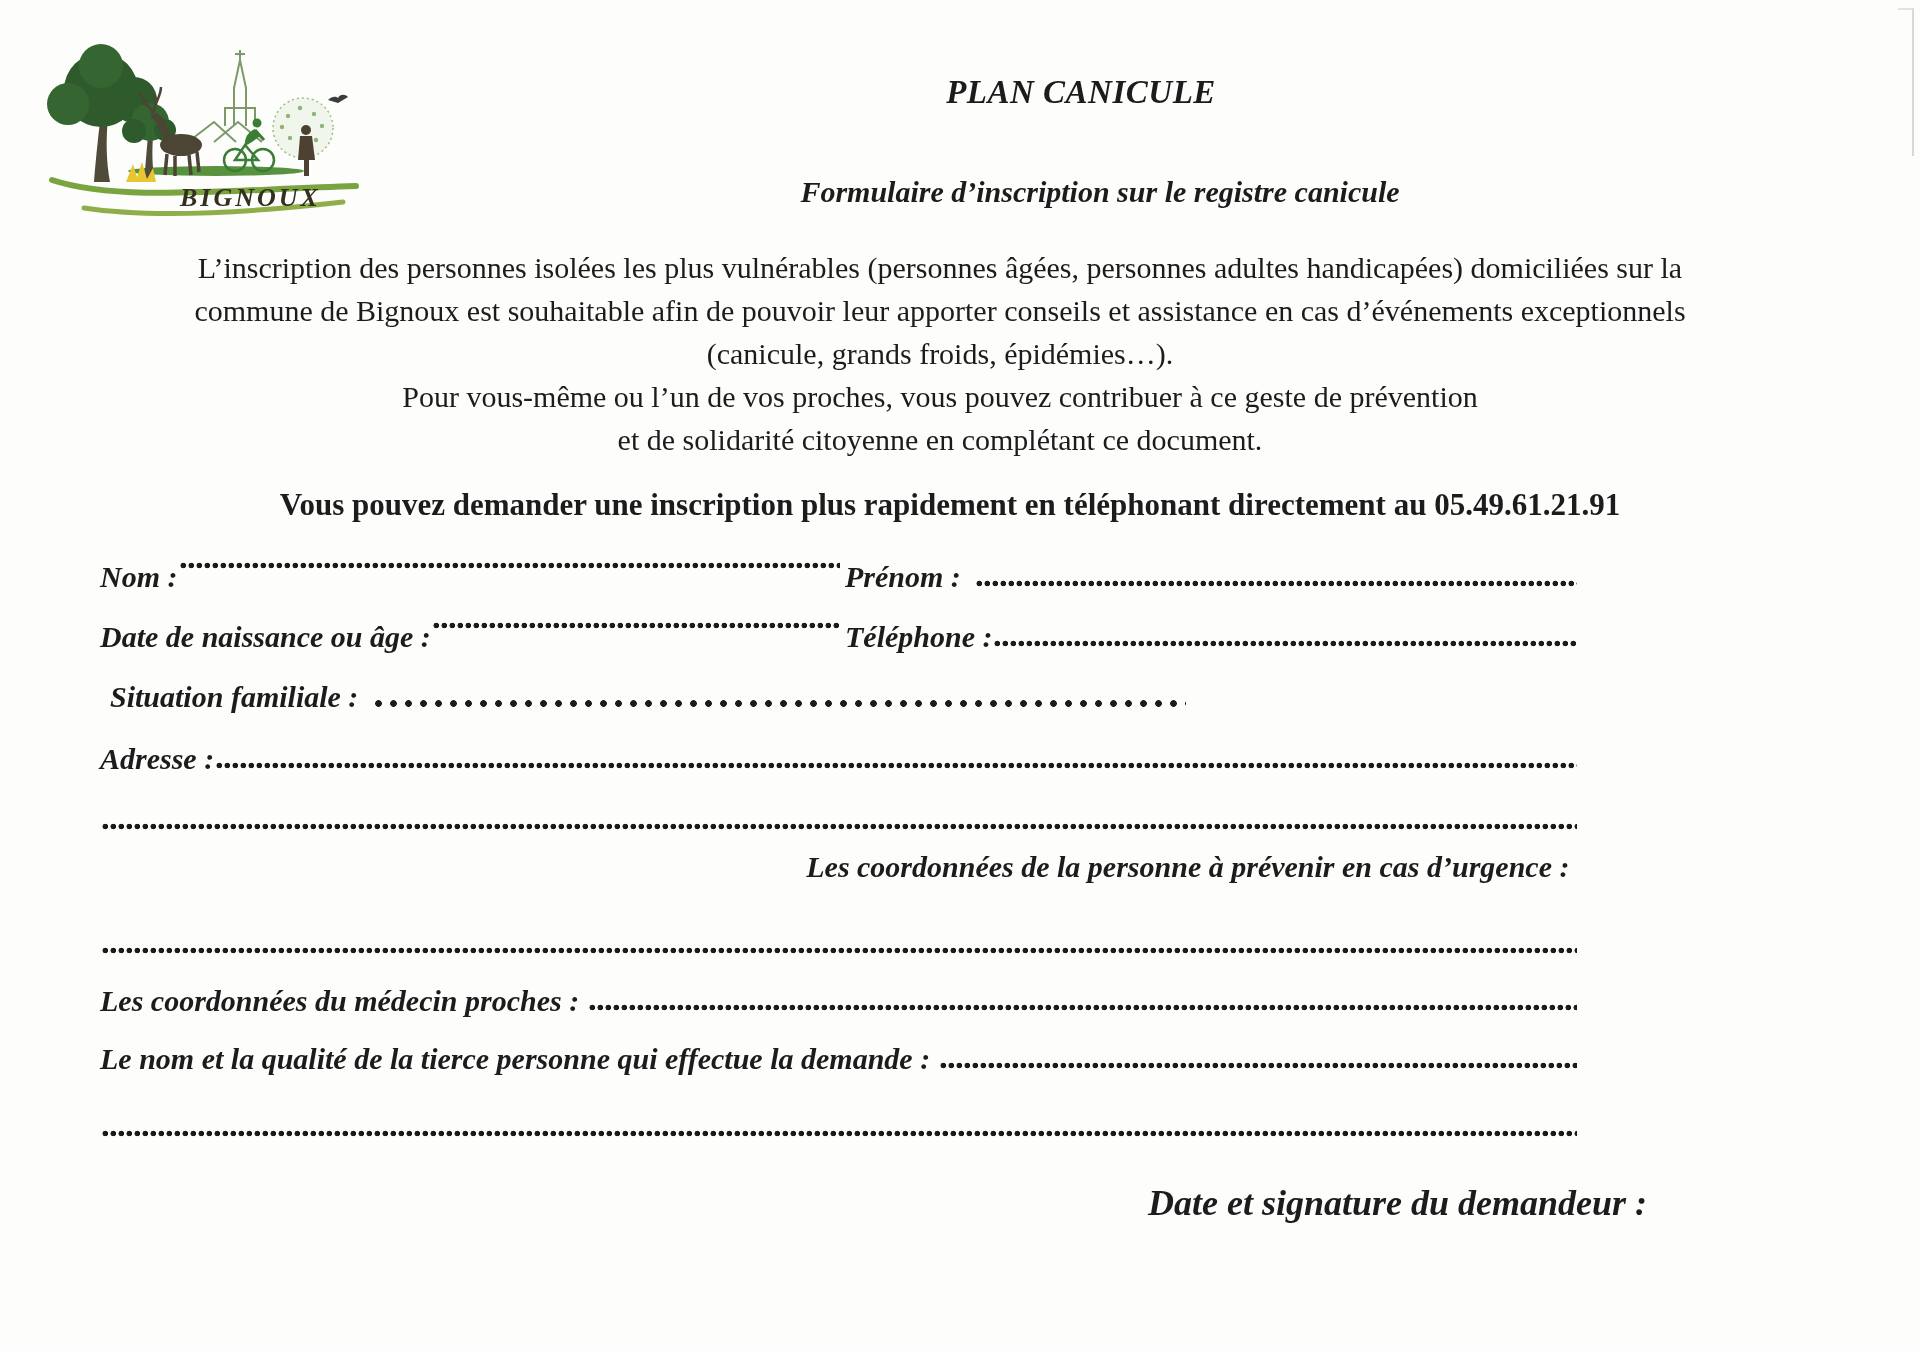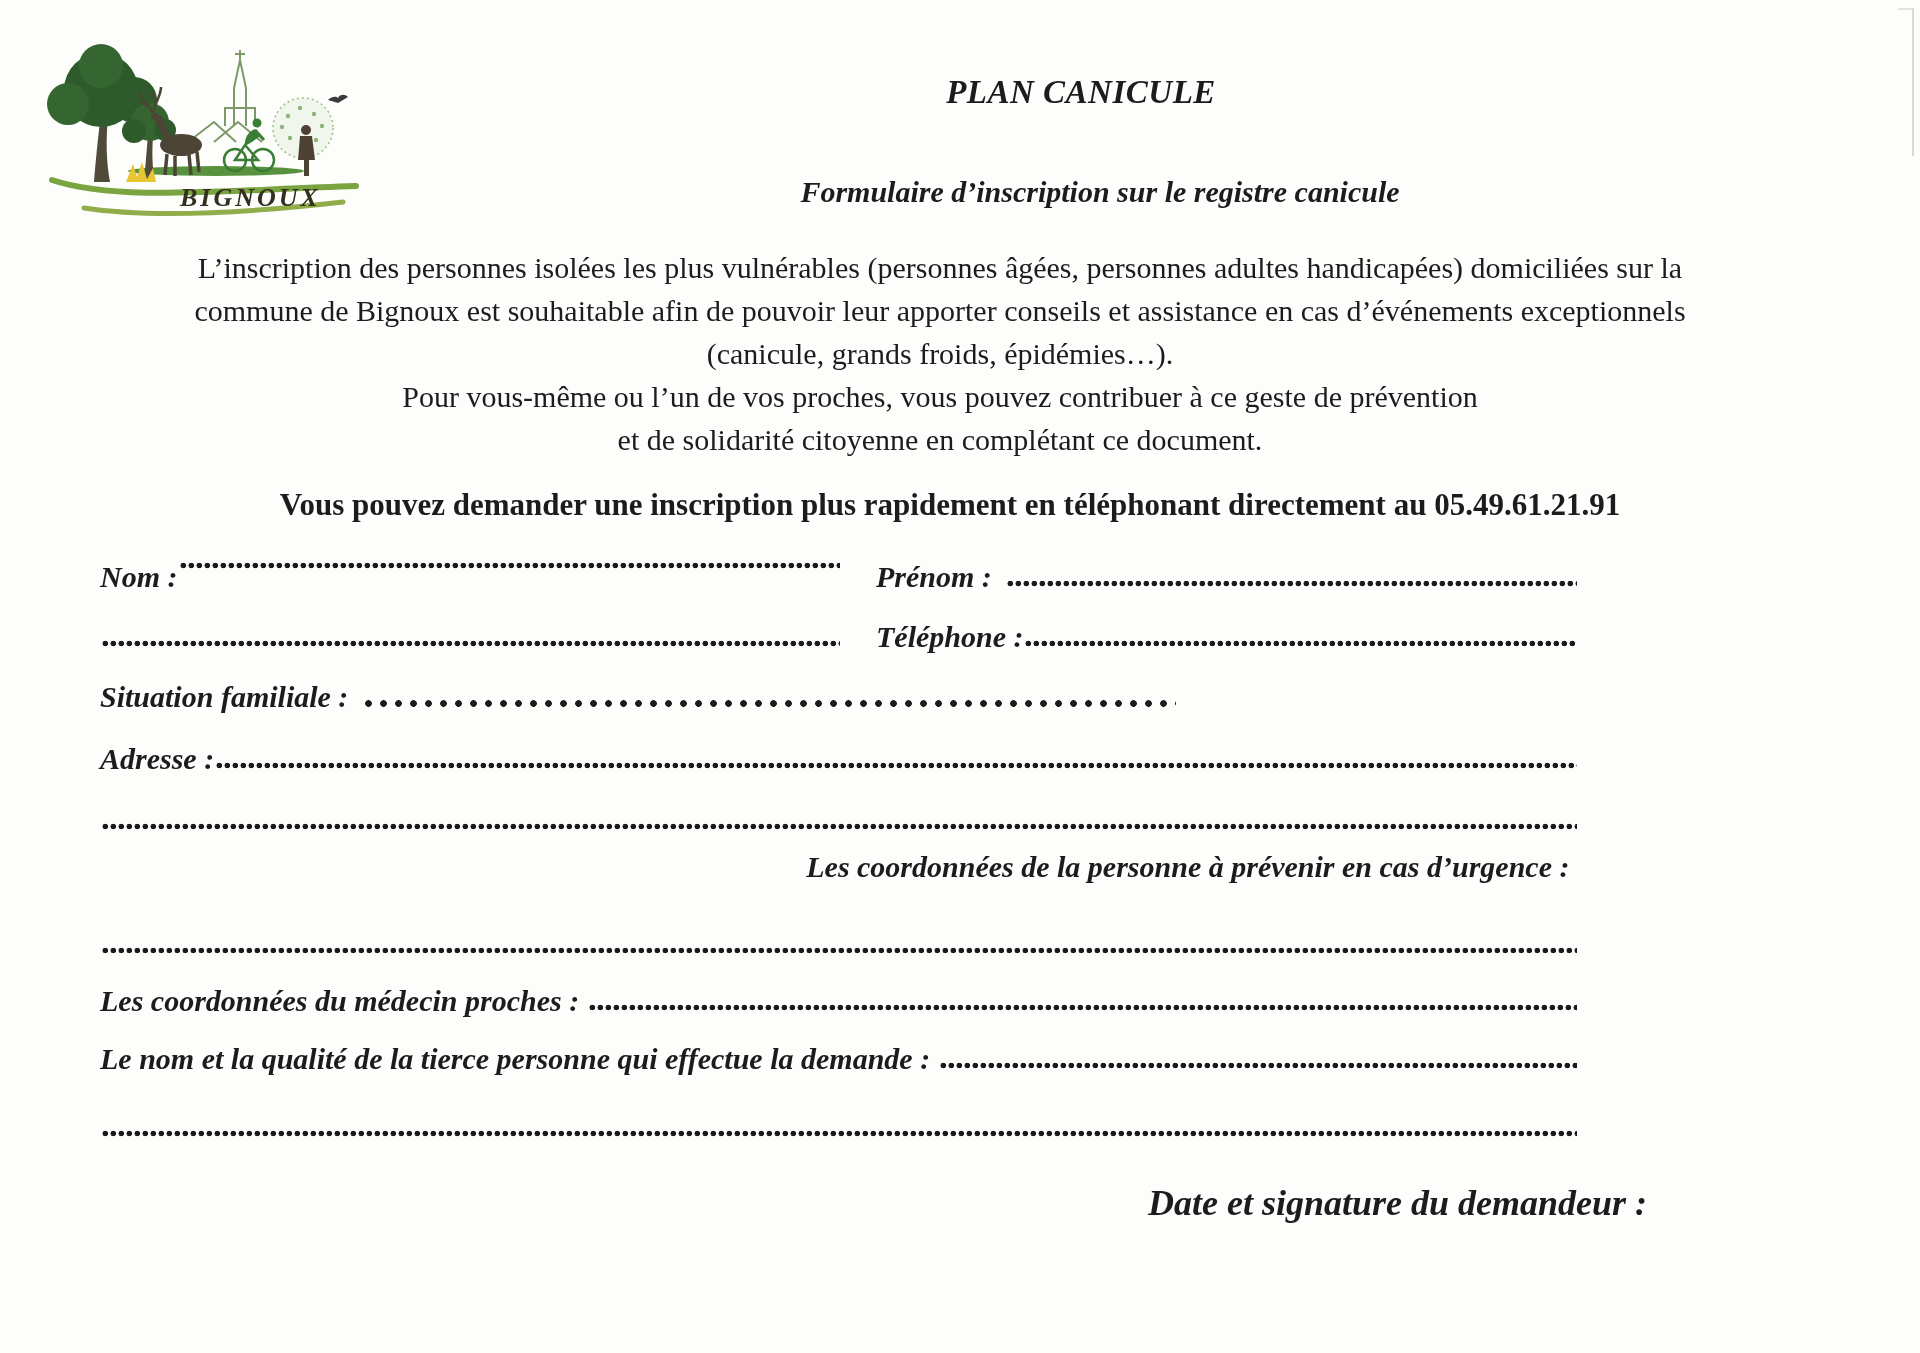--- a/index.html
+++ b/index.html
@@ -58,25 +58,25 @@
     background-image:radial-gradient(circle at 3.3px 4.5px, #1b1b1b 2.5px, rgba(0,0,0,0) 3.1px);
     background-size:8px 9px; background-repeat:repeat-x; background-position:left bottom;
   }
   .dots.tight{ margin-left:2px; }
   .dots.wide{
     flex:0 0 812px;
     background-image:radial-gradient(circle at 4.5px 4.5px, #1b1b1b 3px, rgba(0,0,0,0) 3.7px);
     background-size:15px 9px;
   }
   .group1{ display:flex; align-items:flex-start; width:740px; }
-  .group2{ display:flex; align-items:flex-end; flex:1; margin-left:36px; }
+  .group2{ display:flex; align-items:flex-end; flex:1; margin-left:5px; }
 
   .r-nom   { top:0;   }
   .r-date  { top:60;  }
-  .r-sit   { top:120px; }
+  .r-sit   { top:120px;margin-left:10px; }
   .r-adr   { top:182px; }
   .r-dots1 { top:243px; }
   .r-urg   { top:305px;flex-direction:column; }
   .r-dots2 { top:367px; }
   .r-med   { top:424px; }
   .r-tier  { top:482px; }
   .r-dots3 { top:550px; }
   .r-nom{ top:0px; } .r-date{ top:60px; }
 
   .signature{
@@ -182,20 +182,21 @@
         <span class="dots tight"></span>
       </div>
       <div class="group2">
         <span class="lbl">Prénom : </span>
         <span class="dots"></span>
       </div>
     </div>
 
     <div class="row r-date">
       <div class="group1">
+        <span class="lbl">Date de naissance ou âge :</span>
         <span class="dots tight"></span>
       </div>
       <div class="group2">
         <span class="lbl">Téléphone :</span>
         <span class="dots tight"></span>
       </div>
     </div>
 
     <div class="row r-sit">
       <span class="lbl">Situation familiale : </span>

